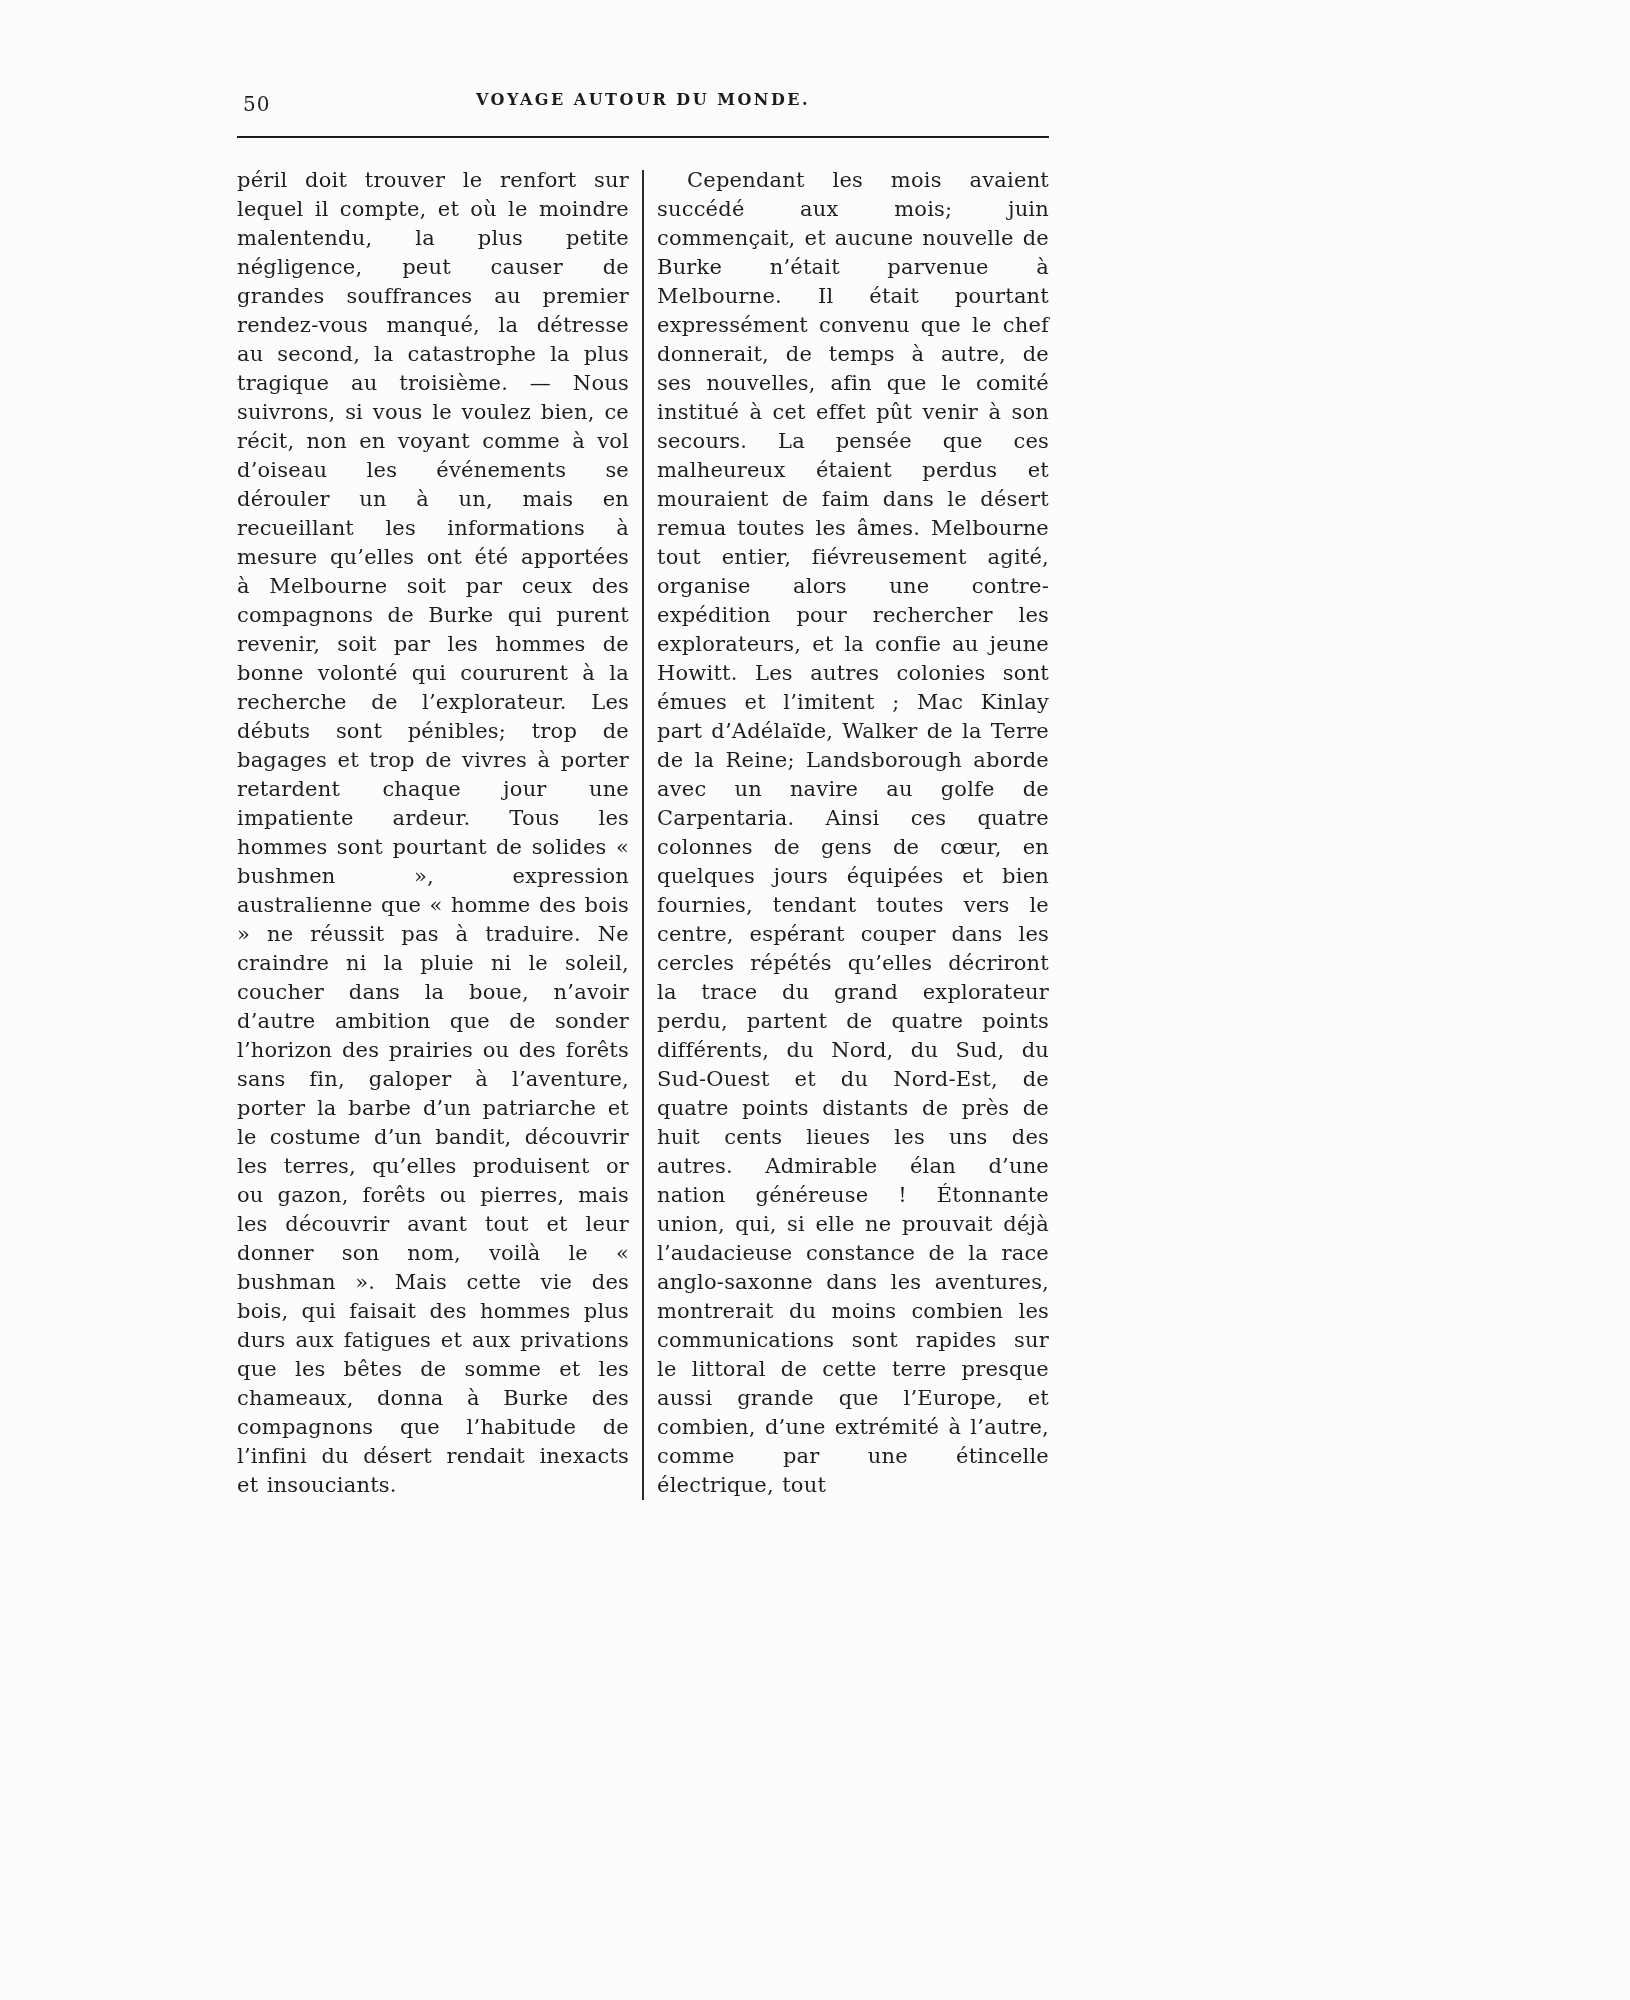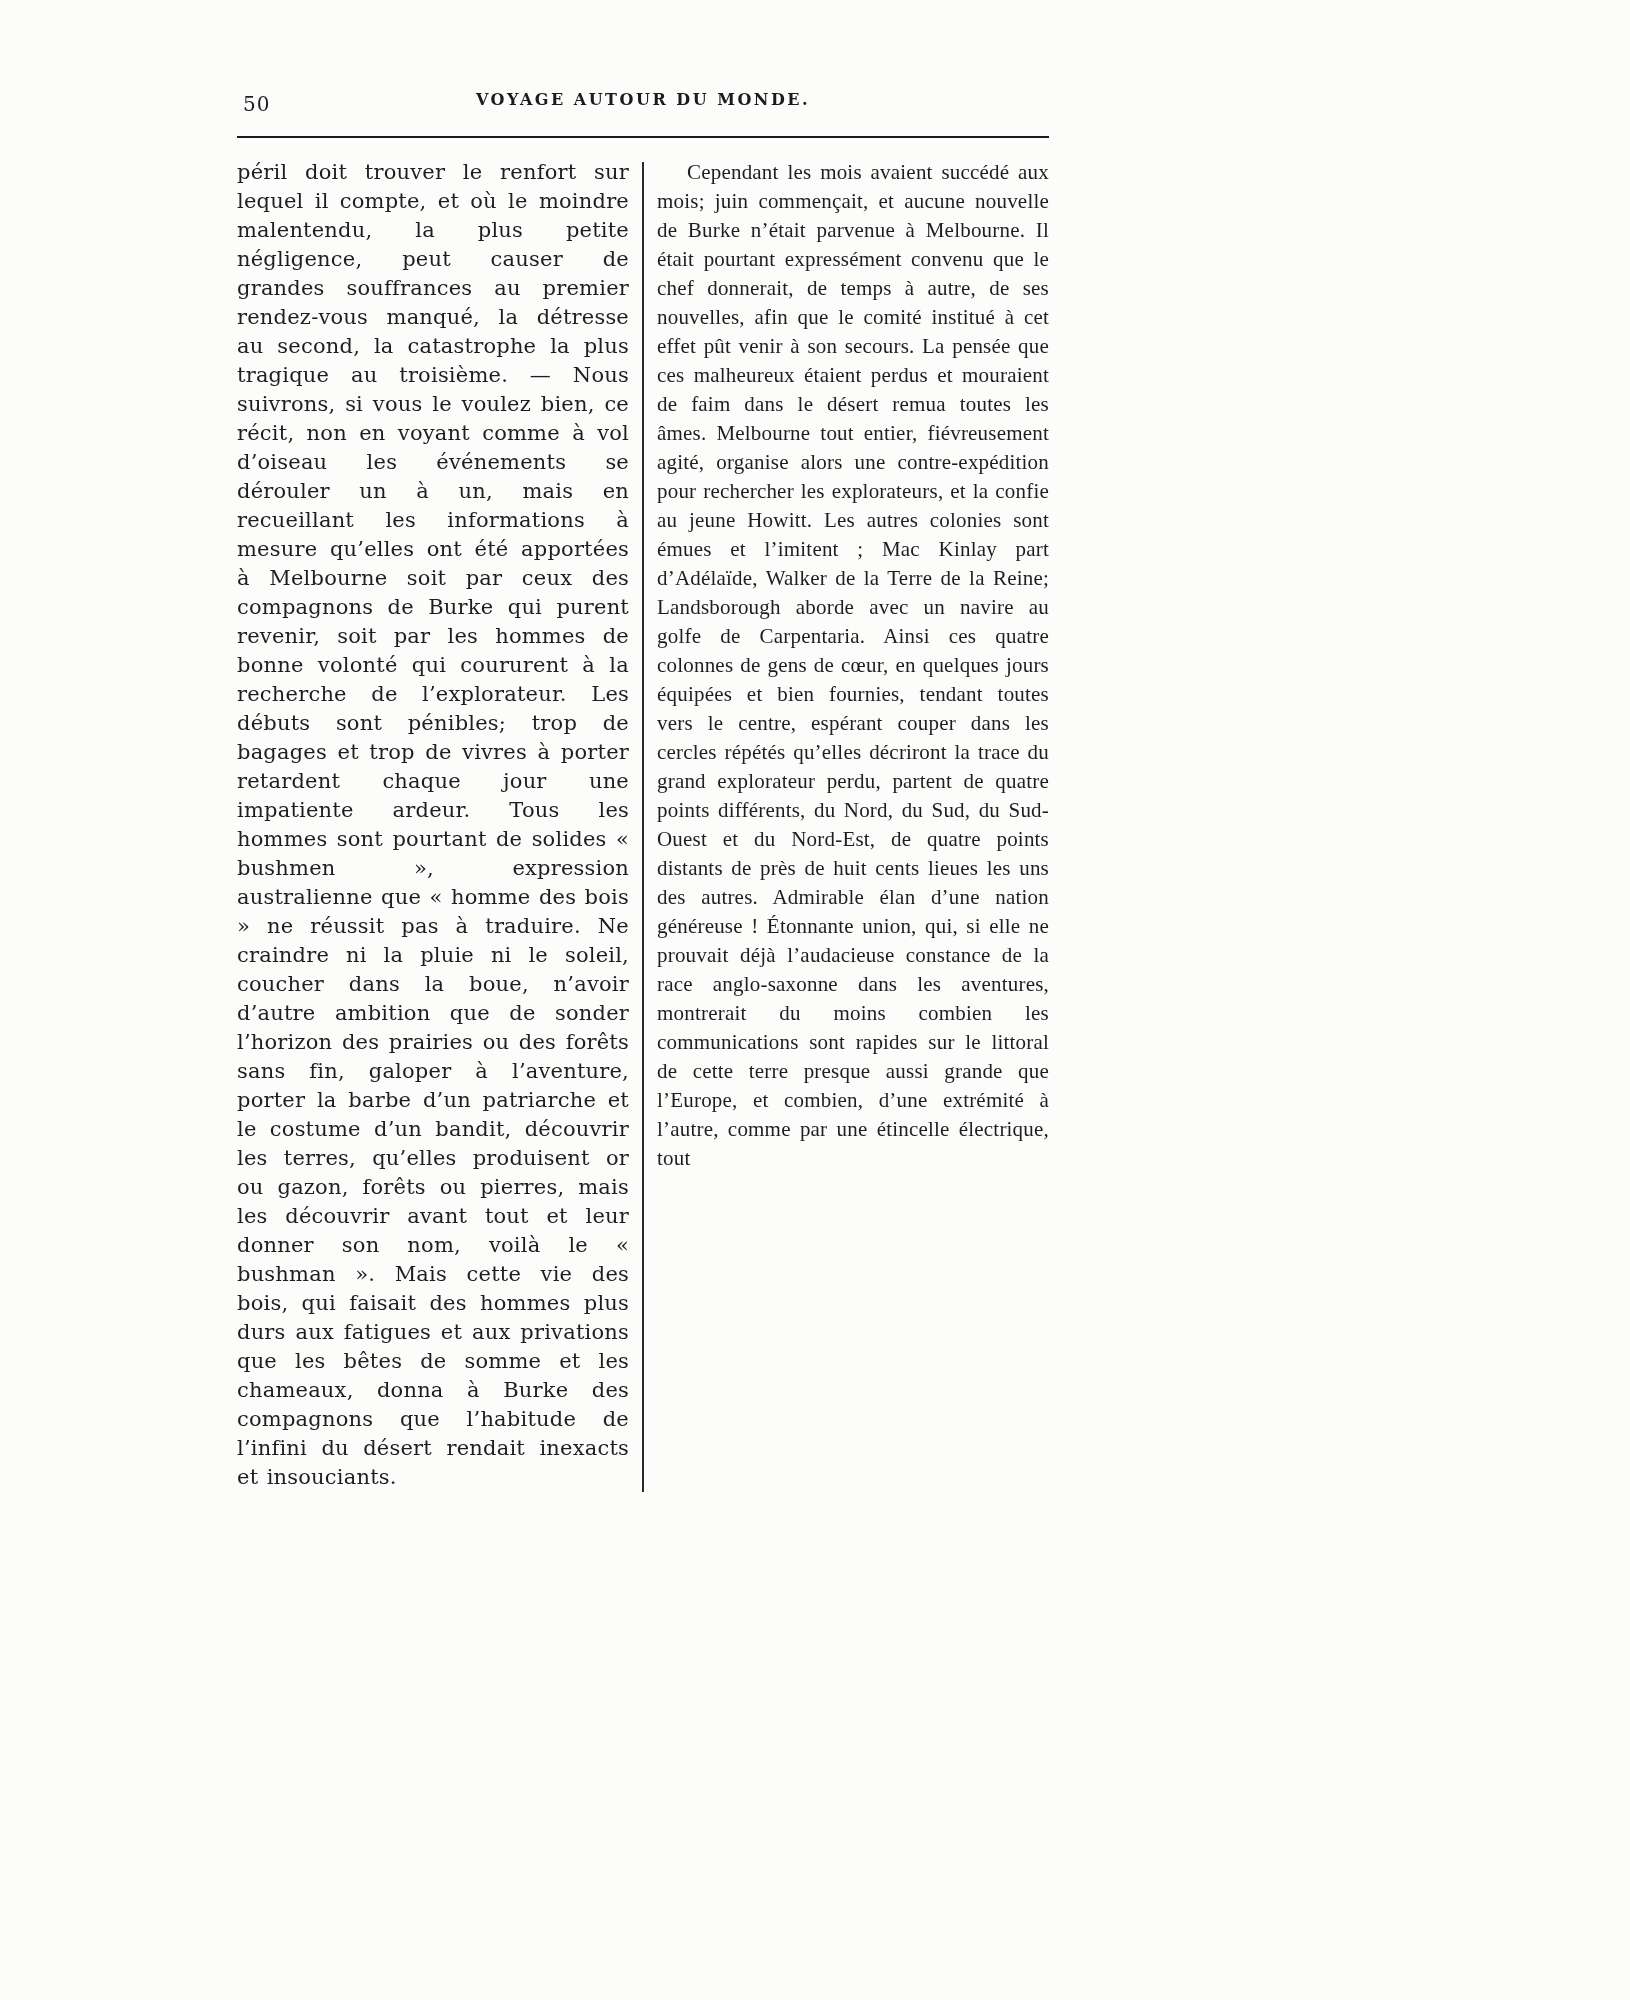--- a/index.html
+++ b/index.html
@@ -37,40 +37,39 @@
     padding-top: 8px;
     color: #1b1b1d;
   }
   .header-rule {
     border-top: 2.5px solid #1b1b1d;
     margin-top: 14px;
   }
   .columns {
     display: flex;
     justify-content: space-between;
-    margin-top: 20px;
+    margin-top: 28px;
   }
   .column {
     width: 392px;
   }
   .column-divider {
     width: 1.5px;
     background: #2a2a2c;
     margin-top: 4px;
   }
   .para {
     font-size: 21px;
     line-height: 29px;
     text-align: justify;
     letter-spacing: 0.2px;
     word-spacing: 1.5px;
   }
   .para.indent {
     text-indent: 30px;
-    font-family: Liberation Serif, serif;
   }
   .para em {
     font-style: italic;
   }
 </style>
 </head>
 <body>
 
 <div class="page">
   <header class="page-header">

